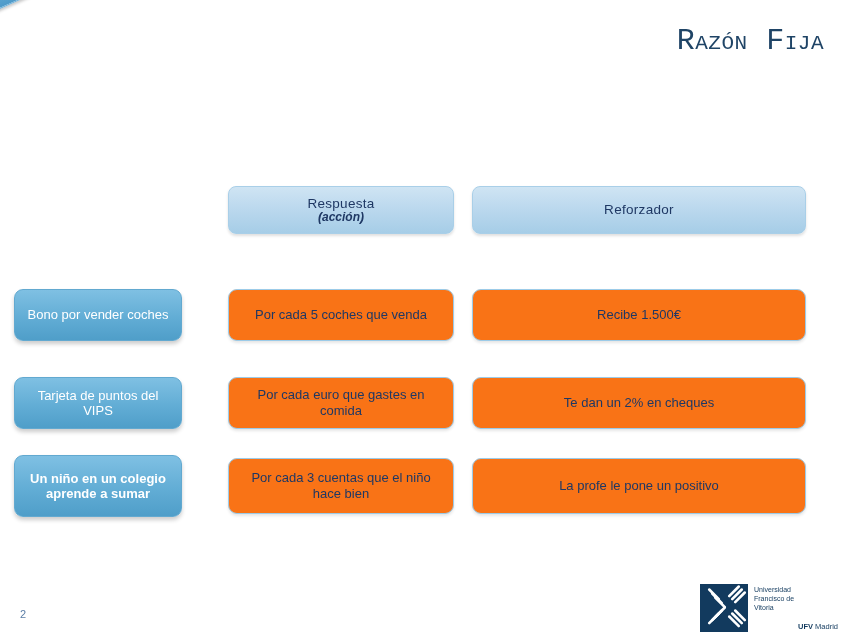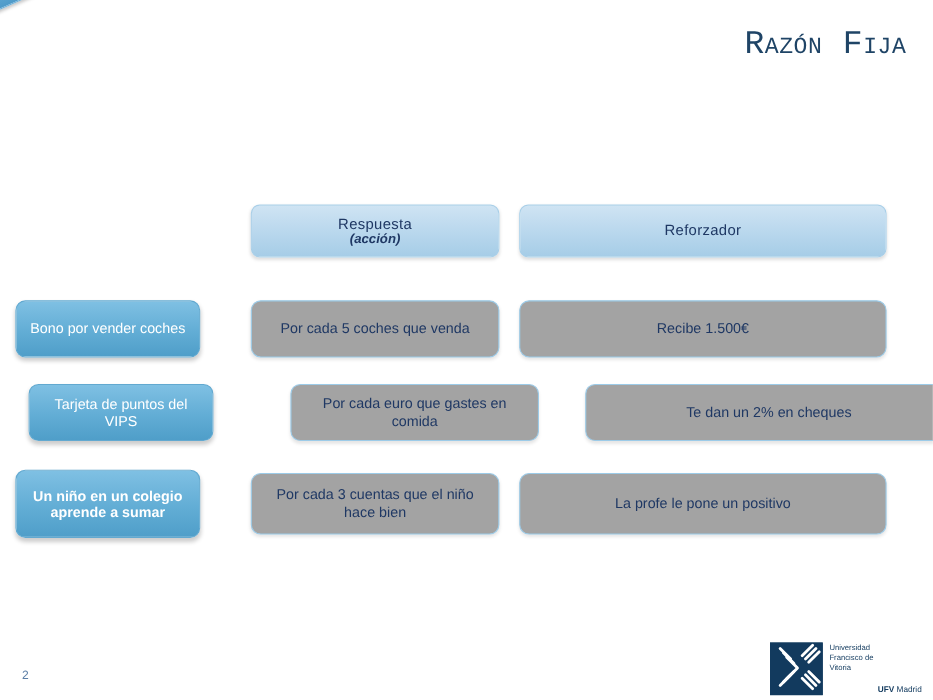--- a/index.html
+++ b/index.html
@@ -124,38 +124,38 @@
     align-items: center;
     justify-content: center;
     padding: 4px 8px;
   }
 
   
   .white-box {
     border-radius: 9px;
     border: 1.6px solid #9ccbe8;
     box-sizing: border-box;
-    background: #a3a3a3;
+    background: #f97316;
     box-shadow: 0 2px 3px rgba(0,0,0,0.10);
     color: #1f3864;
     font-size: 13px;
     line-height: 1.2;
     text-align: center;
     display: flex;
     align-items: center;
     justify-content: center;
     padding: 4px 10px;
   }
 
   .h-56 { height: 56px; }
   .h-52 { height: 52px; }
   .h-62 { height: 62px; font-weight: bold; }
 
-  .row-1 { margin-top: 39px; }
-  .row-2 { margin-top: 24px; gap: 12px; }
+  .row-1 { margin-top: 55px; }
+  .row-2 { margin-top: 36px; }
   .row-3 { margin-top: 26px; }
 
   
   .page-number {
     position: absolute;
     left: 20px;
     bottom: 16px;
     font-size: 11px;
     color: #5b7ea6;
   }

